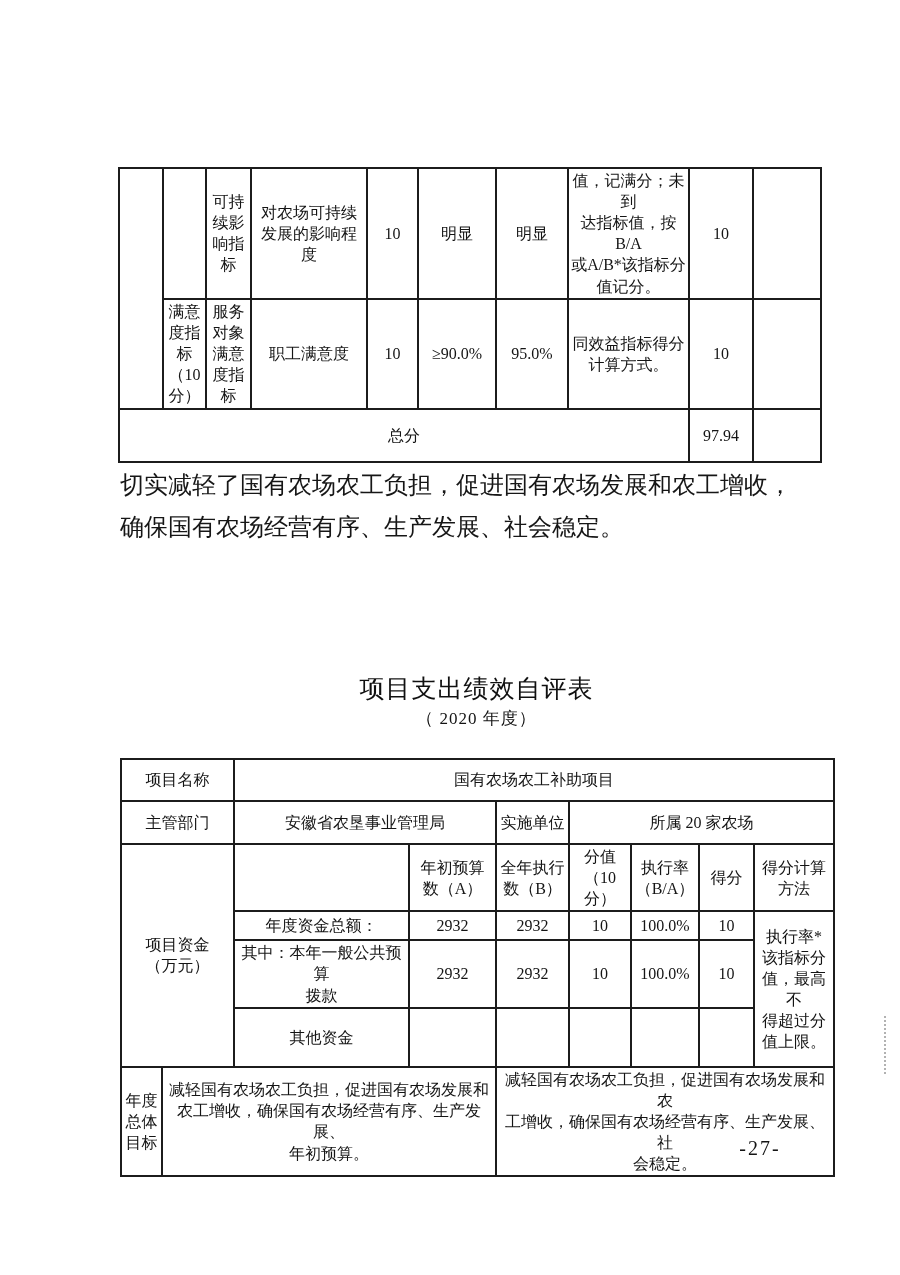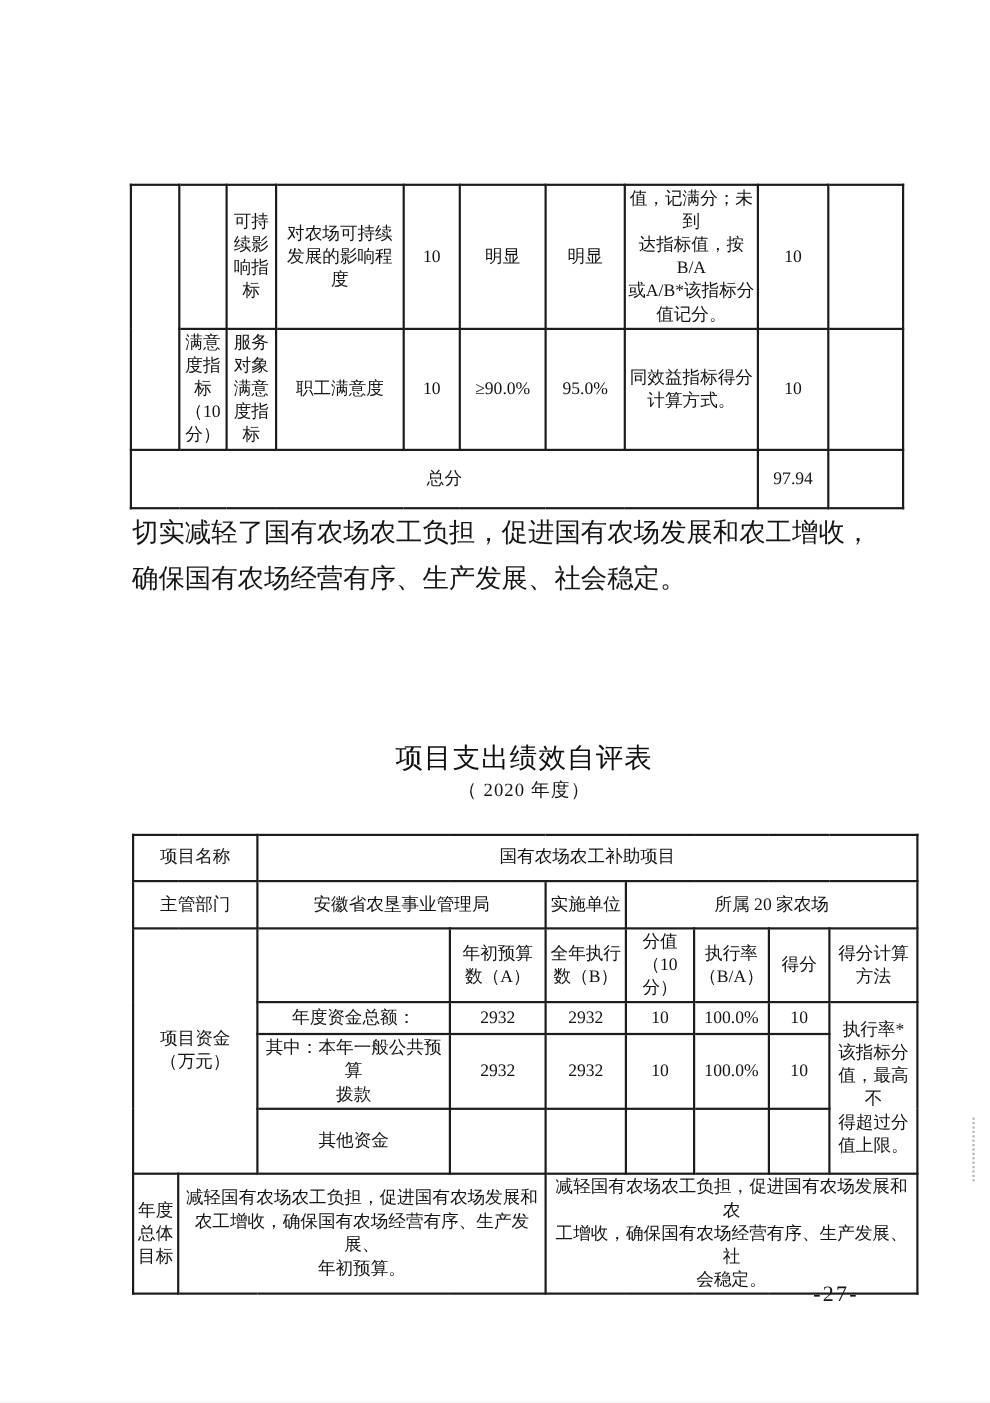--- a/index.html
+++ b/index.html
@@ -21,21 +21,21 @@
   .summary { position:absolute; left:120px; top:464px; width:668px; font-size:24px; color:#161616; }
   .summary .line { height:42px; line-height:42px; text-align:justify; text-align-last:justify; white-space:nowrap; overflow:visible; }
   .summary .line.indent { text-indent:48px; }
   .summary .line.last { text-align:center; text-align-last:left; }
   .doc-title {
     position:absolute; left:120px; top:672px; width:713px; text-align:center;
     font-family:"Liberation Sans","DejaVu Sans",sans-serif; font-weight:normal;
     font-size:25px; letter-spacing:1px; color:#101010;
   }
   .doc-subtitle { position:absolute; left:120px; top:707px; width:713px; text-align:center; font-size:17px; letter-spacing:1px; }
-  .page-number { position:absolute; left:700px; top:1166px; width:120px; text-align:center; font-size:20px; letter-spacing:2px; }
+  .page-number { position:absolute; left:700px; top:1137px; width:120px; text-align:center; font-size:20px; letter-spacing:2px; }
   .scan-artifact { position:absolute; left:884px; top:1016px; height:58px; width:0; border-left:2px dotted #a0a0a0; opacity:.8; }
 </style>
 </head>
 <body>
 
 <div class="page">
 
   <table class="doc" id="table1">
     <colgroup>
       <col style="width:44px">

